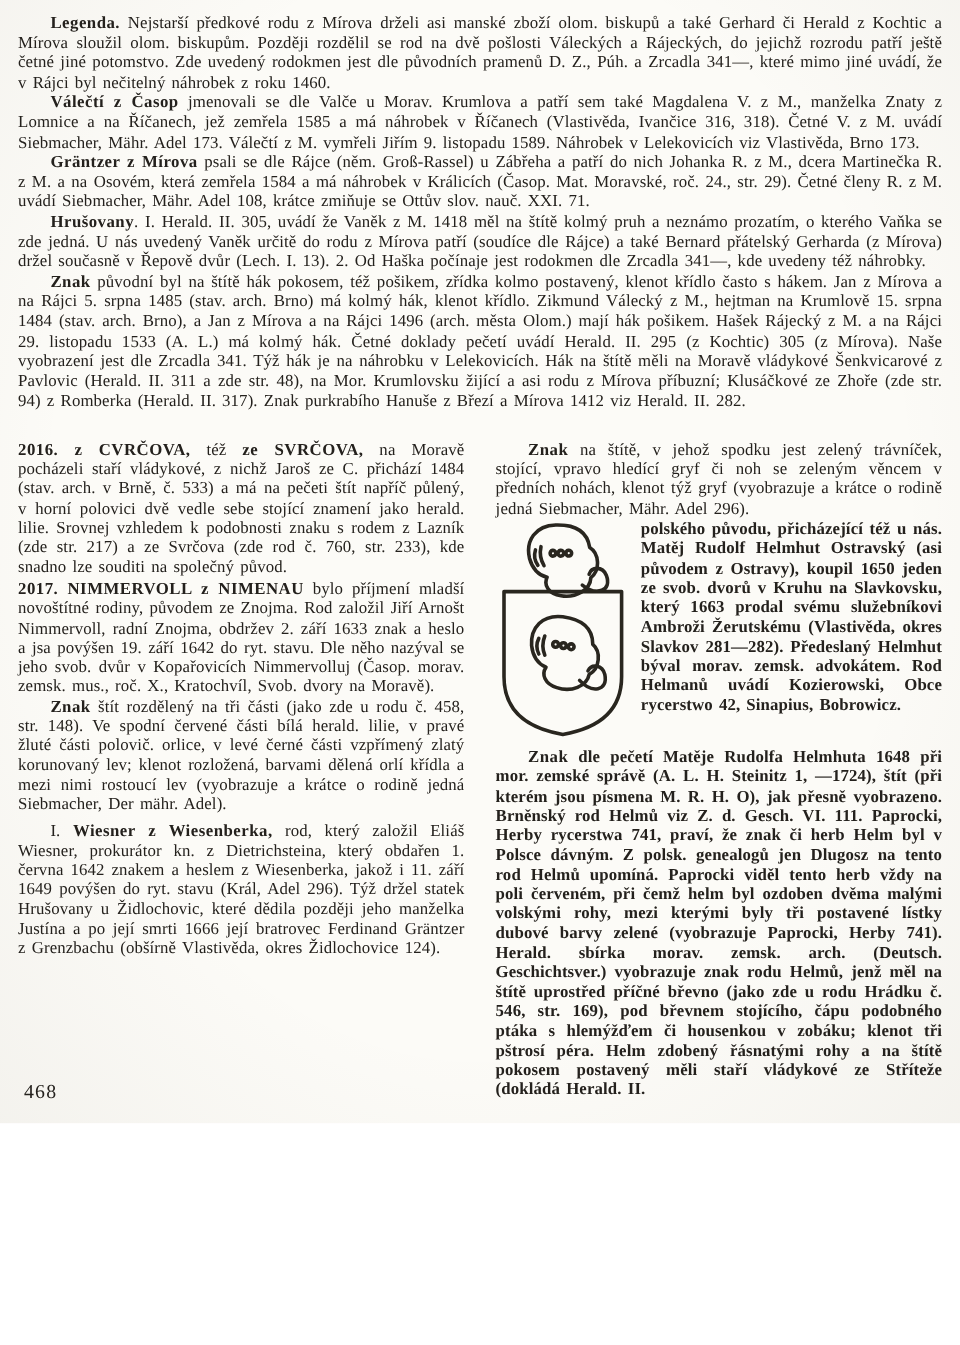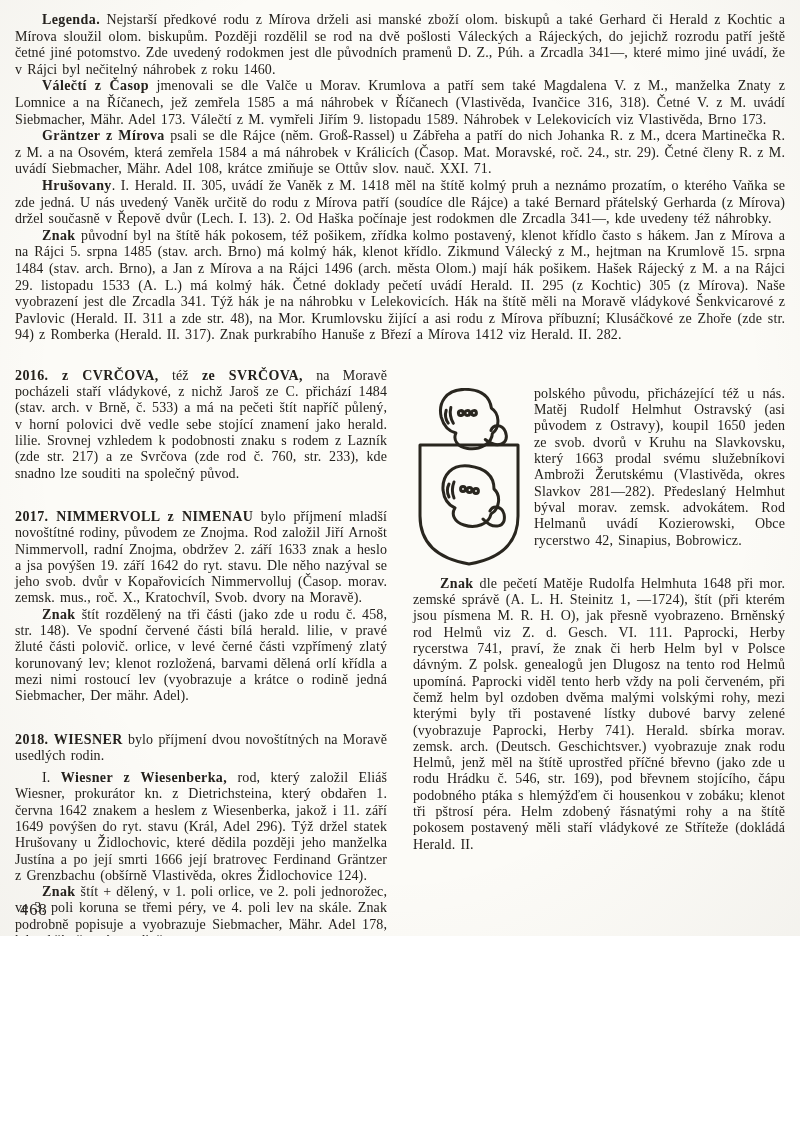--- a/index.html
+++ b/index.html
@@ -21,23 +21,23 @@
     font-size:14px;
     line-height:16.6px;
     word-spacing:1.5px;
     letter-spacing:.1px;
   }
   .para b{letter-spacing:.4px;}
   .noindent{text-indent:0;}
   .columns{display:flex;gap:26px;margin-top:24px;}
   .col{width:372px;flex:0 0 372px;}
   .col .para{line-height:16.3px;}
-  .mt{margin-top:27px;}
+  .mt{margin-top:2px;}
   .mt-sm{margin-top:6px;}
-  .wrapblock{margin-top:18px;}
+  .wrapblock{margin-top:1px;font-weight:bold;}
   .arms{
     float:left;
     width:112px;height:184px;
     margin:2px 9px 2px 0;
   }
   .clearpara{clear:left;padding-top:2px;}
   .pageno{
     position:absolute;
     left:0;right:0;bottom:16px;
     text-align:left;
@@ -58,26 +58,25 @@
     <p class="para"><b>Hrušovany</b>. I. Herald. II. 305, uvádí že Vaněk z M. 1418 měl na štítě kolmý pruh a neznámo prozatím, o kterého Vaňka se zde jedná. U nás uvedený Vaněk určitě do rodu z Mírova patří (soudíce dle Rájce) a také Bernard přátelský Gerharda (z Mírova) držel současně v Řepově dvůr (Lech. I. 13). 2. Od Haška počínaje jest rodokmen dle Zrcadla 341—, kde uvedeny též náhrobky.</p>
     <p class="para"><b>Znak</b> původní byl na štítě hák pokosem, též pošikem, zřídka kolmo postavený, klenot křídlo často s hákem. Jan z Mírova a na Rájci 5. srpna 1485 (stav. arch. Brno) má kolmý hák, klenot křídlo. Zikmund Válecký z M., hejtman na Krumlově 15. srpna 1484 (stav. arch. Brno), a Jan z Mírova a na Rájci 1496 (arch. města Olom.) mají hák pošikem. Hašek Rájecký z M. a na Rájci 29. listopadu 1533 (A. L.) má kolmý hák. Četné doklady pečetí uvádí Herald. II. 295 (z Kochtic) 305 (z Mírova). Naše vyobrazení jest dle Zrcadla 341. Týž hák je na náhrobku v Lelekovicích. Hák na štítě měli na Moravě vládykové Šenkvicarové z Pavlovic (Herald. II. 311 a zde str. 48), na Mor. Krumlovsku žijící a asi rodu z Mírova příbuzní; Klusáčkové ze Zhoře (zde str. 94) z Romberka (Herald. II. 317). Znak purkrabího Hanuše z Březí a Mírova 1412 viz Herald. II. 282.</p>
   </div>
 
   <div class="columns">
 
     <div class="col">
       <p class="para noindent"><b>2016. z CVRČOVA,</b> též <b>ze SVRČOVA,</b> na Moravě pocházeli staří vládykové, z nichž Jaroš ze C. přichází 1484 (stav. arch. v Brně, č. 533) a má na pečeti štít napříč půlený, v horní polovici dvě vedle sebe stojící znamení jako herald. lilie. Srovnej vzhledem k podobnosti znaku s rodem z Lazník (zde str. 217) a ze Svrčova (zde rod č. 760, str. 233), kde snadno lze souditi na společný původ.</p>
       <p class="para noindent mt"><b>2017. NIMMERVOLL z NIMENAU</b> bylo příjmení mladší novoštítné rodiny, původem ze Znojma. Rod založil Jiří Arnošt Nimmervoll, radní Znojma, obdržev 2. září 1633 znak a heslo a jsa povýšen 19. září 1642 do ryt. stavu. Dle něho nazýval se jeho svob. dvůr v Kopařovicích Nimmervolluj (Časop. morav. zemsk. mus., roč. X., Kratochvíl, Svob. dvory na Moravě).</p>
       <p class="para"><b>Znak</b> štít rozdělený na tři části (jako zde u rodu č. 458, str. 148). Ve spodní červené části bílá herald. lilie, v pravé žluté části polovič. orlice, v levé černé části vzpřímený zlatý korunovaný lev; klenot rozložená, barvami dělená orlí křídla a mezi nimi rostoucí lev (vyobrazuje a krátce o rodině jedná Siebmacher, Der mähr. Adel).</p>
-      <p class="para noindent mt"><b>2018. WIESNER</b> bylo příjmení dvou novoštítných na Moravě usedlých rodin.</p>
       <p class="para mt-sm">I. <b>Wiesner z Wiesenberka,</b> rod, který založil Eliáš Wiesner, prokurátor kn. z Dietrichsteina, který obdařen 1. června 1642 znakem a heslem z Wiesenberka, jakož i 11. září 1649 povýšen do ryt. stavu (Král, Adel 296). Týž držel statek Hrušovany u Židlochovic, které dědila později jeho manželka Justína a po její smrti 1666 její bratrovec Ferdinand Gräntzer z Grenzbachu (obšírně Vlastivěda, okres Židlochovice 124).</p>
-      <p class="para"><b>Znak</b> štít + dělený, v 1. poli orlice, ve 2. poli jednorožec, ve 3. poli koruna se třemi péry, ve 4. poli lev na skále. Znak podrobně popisuje a vyobrazuje Siebmacher, Mähr. Adel 178, kde obšírně o této rodině.</p>
     </div>
 
     <div class="col">
+      <p class="para"><b>Znak</b> na štítě, v jehož spodku jest zelený trávníček, stojící, vpravo hledící gryf či noh se zeleným věncem v předních nohách, klenot týž gryf (vyobrazuje a krátce o rodině jedná Siebmacher, Mähr. Adel 296).</p>
 
       <div class="wrapblock">
         <div class="arms">
           <svg width="112" height="184" viewBox="0 0 112 184" xmlns="http://www.w3.org/2000/svg">
             <defs>
               <g id="helm" fill="none" stroke="#29261f" stroke-width="3" stroke-linejoin="round" stroke-linecap="round">
                 <path d="M33,4 C16,2 6,13 7,28 C8,37 12,43 19,46 C15,52 18,60 28,63 C40,67 53,62 55,52 C64,47 65,33 58,27 C58,13 48,6 33,4 Z"></path>
                 <path d="M13,22 C11,26 11,31 13,35"></path>
                 <path d="M18,20 C16,25 16,31 18,36"></path>
                 <circle cx="27" cy="27" r="2.4"></circle>

